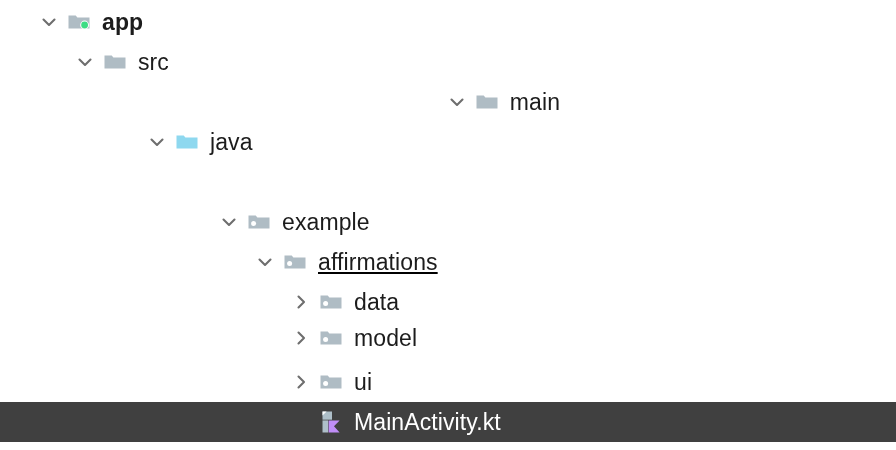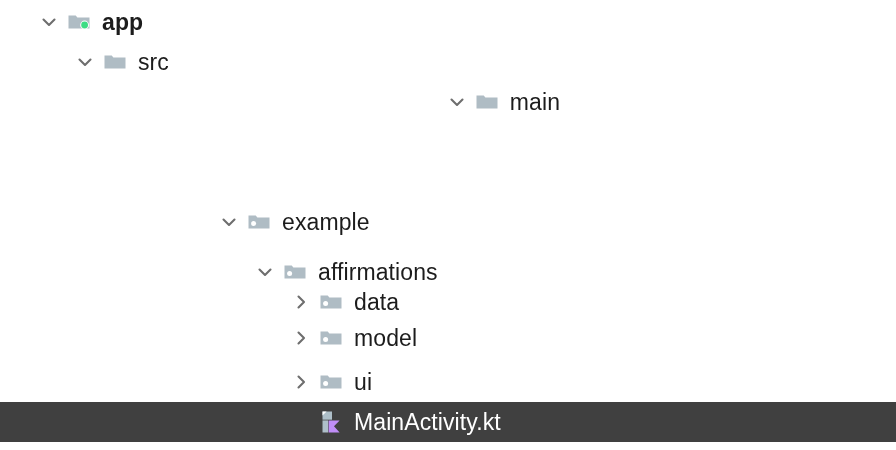--- a/index.html
+++ b/index.html
@@ -116,36 +116,50 @@
           <path d="M5.5 8.5 L11 14 L16.5 8.5" fill="none" stroke="#6e6e6e" stroke-width="2.1" stroke-linecap="round" stroke-linejoin="round"></path>
         </svg>
       </span>
       <span class="node-icon">
         <svg width="24" height="24" viewBox="0 0 24 24">
           <path d="M1.5 5.5 h7.2 l1.7 2.1 h12.1 v11.0 h-21 z" fill="#afbcc4"></path>
         </svg>
       </span>
       <span class="node-label">main</span>
     </div>
+    <div class="tree-row" style="top: 122px;">
+      <div class="indent" style="width: 144px;"></div>
+      <span class="twisty">
+        <svg width="22" height="22" viewBox="0 0 22 22">
+          <path d="M5.5 8.5 L11 14 L16.5 8.5" fill="none" stroke="#6e6e6e" stroke-width="2.1" stroke-linecap="round" stroke-linejoin="round"></path>
+        </svg>
+      </span>
+      <span class="node-icon">
+        <svg width="24" height="24" viewBox="0 0 24 24">
+          <path d="M1.5 5.5 h7.2 l1.7 2.1 h12.1 v11.0 h-21 z" fill="#8ed8ef"></path>
+        </svg>
+      </span>
+      <span class="node-label">java</span>
+    </div>
     <div class="tree-row" style="top: 202px;">
       <div class="indent" style="width: 216px;"></div>
       <span class="twisty">
         <svg width="22" height="22" viewBox="0 0 22 22">
           <path d="M5.5 8.5 L11 14 L16.5 8.5" fill="none" stroke="#6e6e6e" stroke-width="2.1" stroke-linecap="round" stroke-linejoin="round"></path>
         </svg>
       </span>
       <span class="node-icon">
         <svg width="24" height="24" viewBox="0 0 24 24">
           <path d="M1.5 5.5 h7.2 l1.7 2.1 h12.1 v11.0 h-21 z" fill="#afbcc4"></path>
           <circle cx="6.6" cy="13.4" r="2.5" fill="#ffffff"></circle>
         </svg>
       </span>
       <span class="node-label">example</span>
     </div>
-    <div class="tree-row" style="top: 252px;">
+    <div class="tree-row" style="top: 242px; text-decoration: underline;">
       <div class="indent" style="width: 252px;"></div>
       <span class="twisty">
         <svg width="22" height="22" viewBox="0 0 22 22">
           <path d="M5.5 8.5 L11 14 L16.5 8.5" fill="none" stroke="#6e6e6e" stroke-width="2.1" stroke-linecap="round" stroke-linejoin="round"></path>
         </svg>
       </span>
       <span class="node-icon">
         <svg width="24" height="24" viewBox="0 0 24 24">
           <path d="M1.5 5.5 h7.2 l1.7 2.1 h12.1 v11.0 h-21 z" fill="#afbcc4"></path>
           <circle cx="6.6" cy="13.4" r="2.5" fill="#ffffff"></circle>

